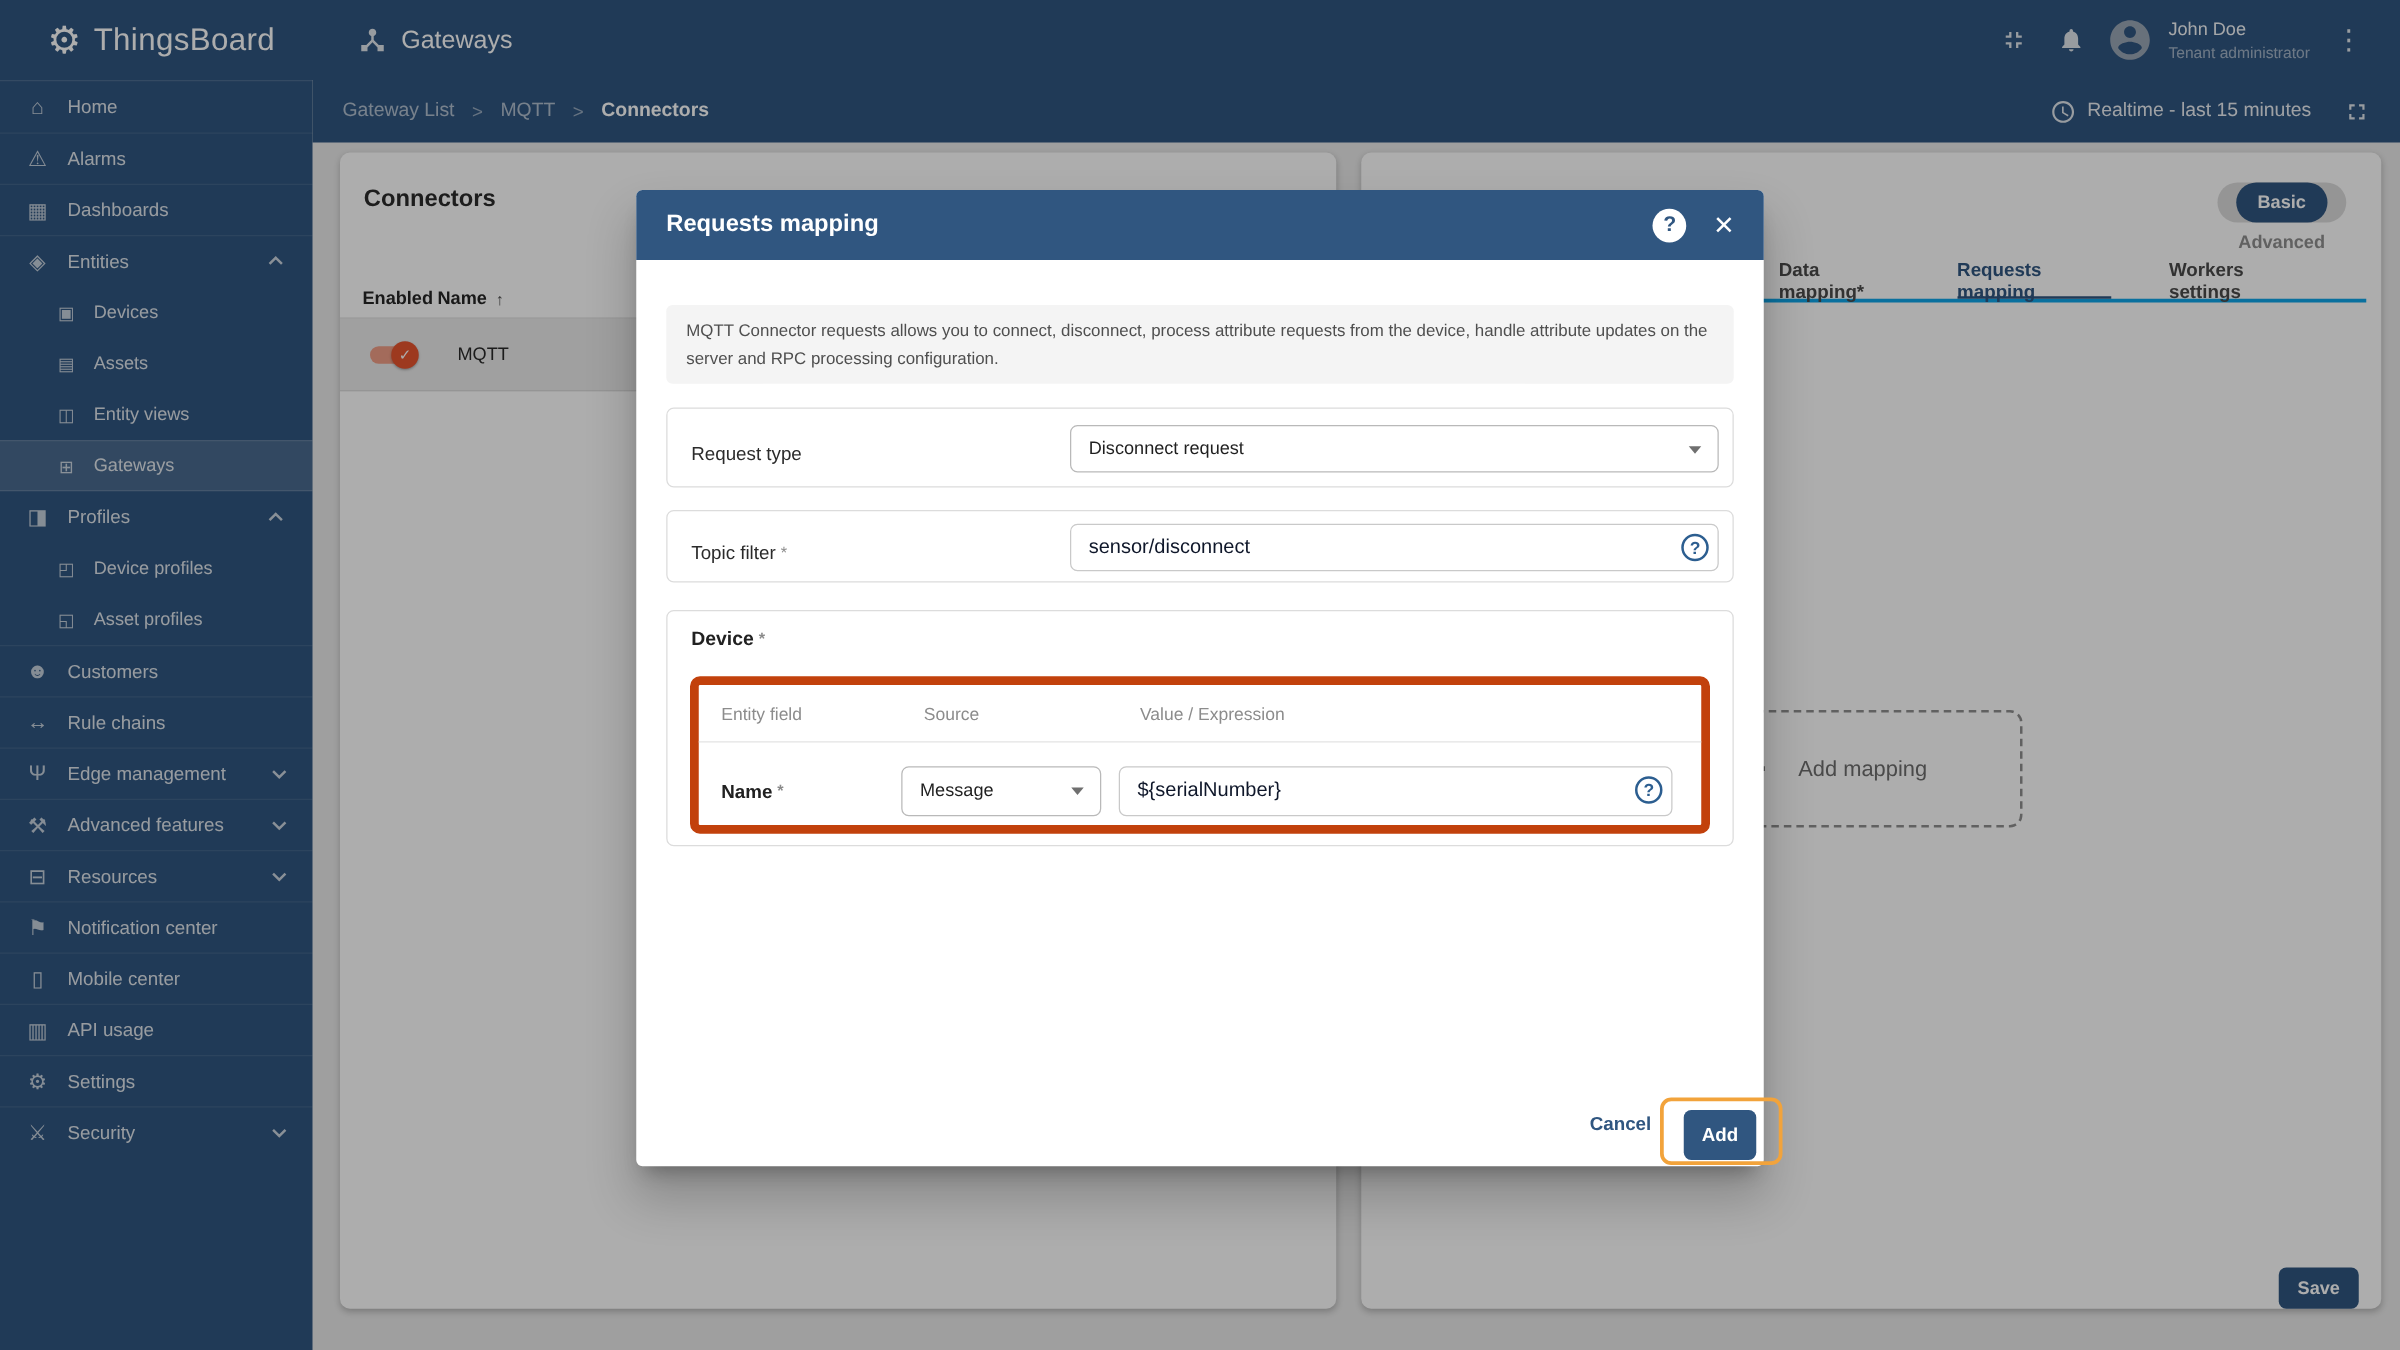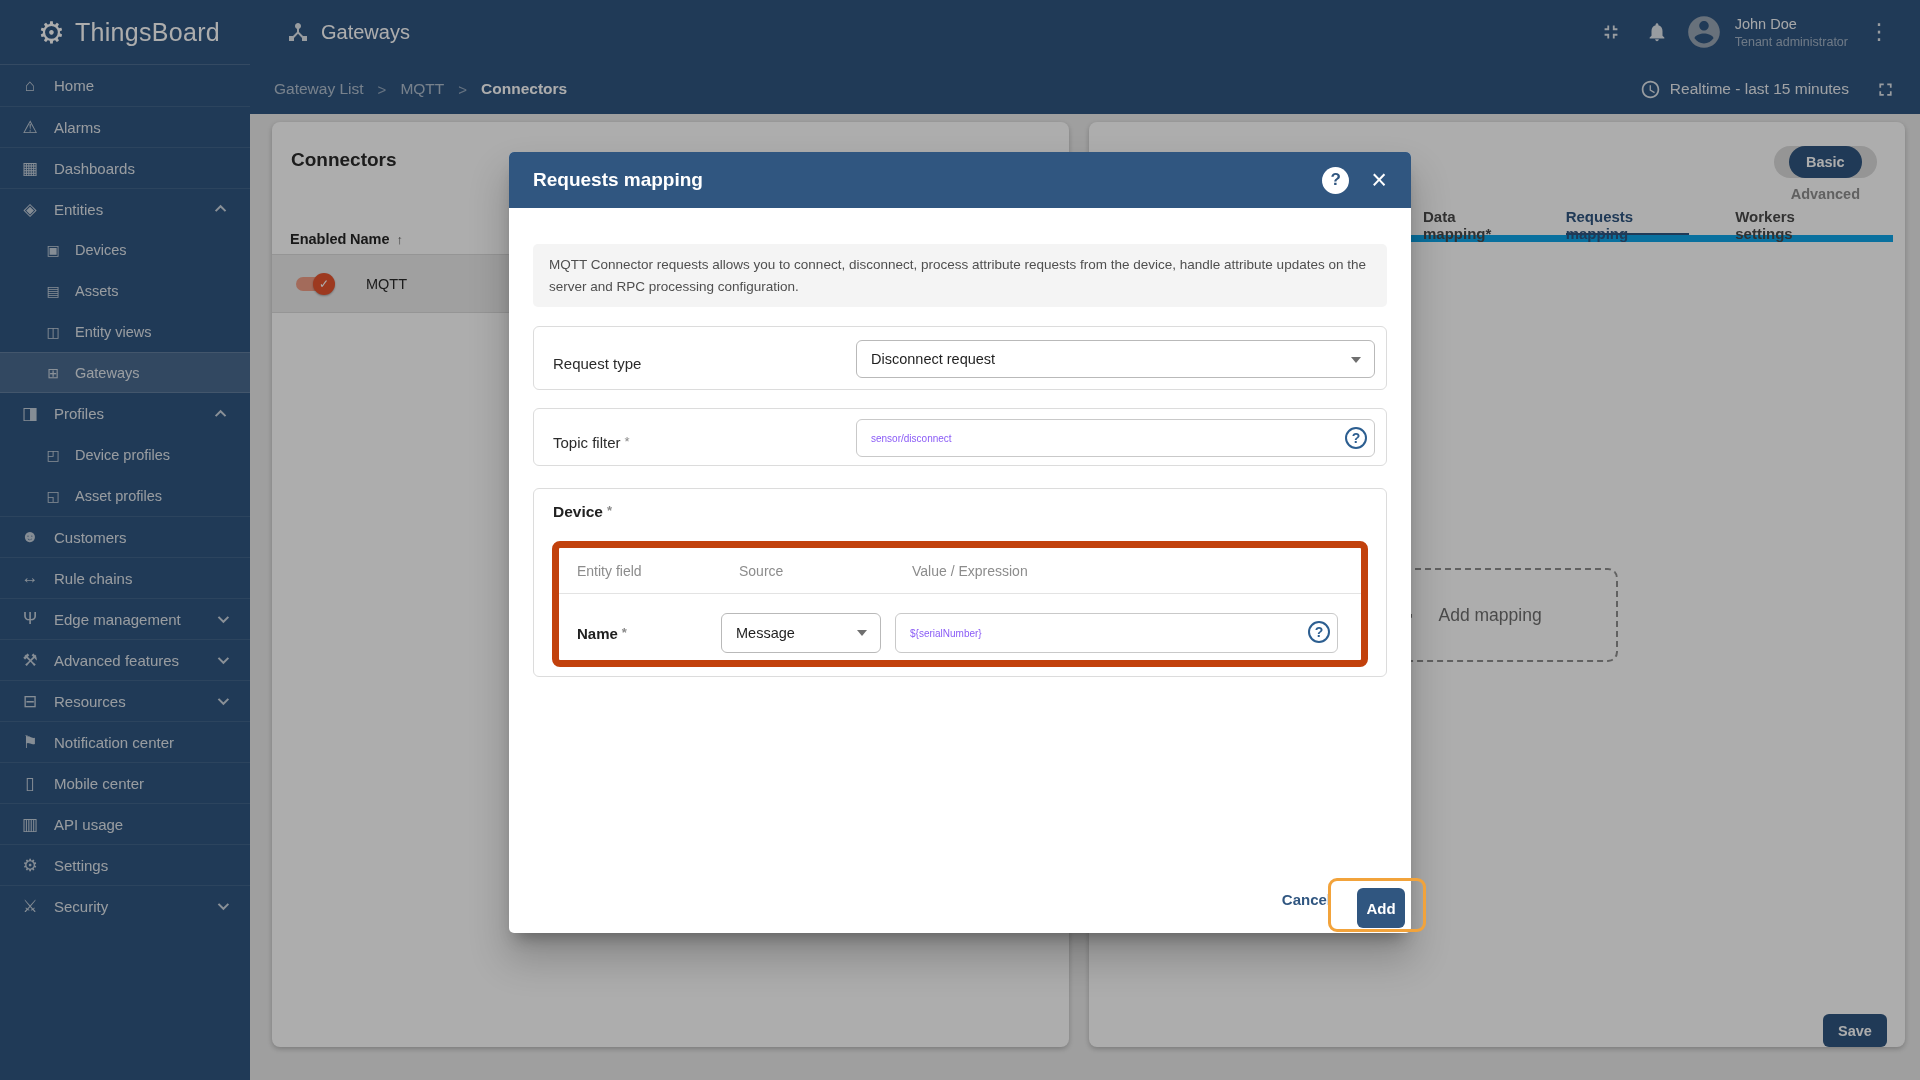--- a/index.html
+++ b/index.html
@@ -76,21 +76,21 @@
     justify-content:center; box-shadow:0 1px 2px rgba(0,0,0,.3); }
   .lc-row-name { font-size:14.5px; color:#2a2a2a; margin-left:14px; }
 
   .right-card { left:839px; top:8px; width:816px; height:925px; }
   .seg-toggle { position:absolute; top:24px; right:28px; height:32px; background:#dcdcdc;
     border-radius:16px; display:flex; align-items:center;flex-direction:column; }
   .seg { font-size:14.5px; font-weight:bold; padding:0 17px; line-height:32px; border-radius:16px;
     color:#8f8f8f; cursor:pointer; }
   .seg.active { background:#305680; color:#fff; }
   .tabs { position:absolute; left:0; right:12px; top:86px; height:34px;
-    border-bottom:7px solid #0ea5e9; display:flex; padding-left:334px; }
+    border-bottom:3px solid #0ea5e9; display:flex; padding-left:334px; }
   .tab { font-size:15px; font-weight:bold; color:#4a4a4a; margin-right:46px; cursor:pointer;
     padding-bottom:12px; }
   .tab.active { color:#305680; border-bottom:2.5px solid #305680; }
   .add-mapping { position:absolute; left:256px; top:446px; width:273px; height:94px;
     border:2px dashed #8f8f8f; border-radius:10px; display:flex; align-items:center;
     padding-left:36px; cursor:pointer; }
   .am-plus { font-size:54px; font-weight:400; color:#6e6e6e; line-height:0; margin-right:24px; }
   .am-label { font-size:17.5px; font-weight:400; color:#6e6e6e; }
   .save-btn { position:absolute; right:18px; bottom:0px; width:64px; height:33px;
     background:#305680; color:#fff; border:none; border-radius:6px; font-size:14.5px;
@@ -119,40 +119,40 @@
   .select { border:1px solid #b9b9b9; border-radius:6px; height:38px; background:#fff;
     display:flex; align-items:center; cursor:pointer; position:relative; }
   .rq-select { position:absolute; right:11px; top:13px; width:519px; }
   .select-value { font-size:14.5px; color:#1f1f1f; padding-left:14px; }
   .caret { position:absolute; right:13px; top:16px; width:0; height:0;
     border-left:5px solid transparent; border-right:5px solid transparent;
     border-top:6px solid #6f6f6f; }
   .textfield { border:1px solid #c9c9c9; border-radius:6px; height:38px; background:#fff;
     position:relative; display:flex; align-items:center; cursor:text; }
   .tf-input { position:absolute; right:11px; top:10px; width:519px; }
-  .tf-value { font-size:10px; color:#8b5cf6; padding-left:14px; }
+  .tf-value { font-size:16px; color:#0f172a; padding-left:14px; }
   .field-help { position:absolute; right:7px; top:7px; width:22px; height:22px; border-radius:50%;
     border:2px solid #2c5e90; color:#2c5e90; font-size:14px; font-weight:bold; display:flex;
     align-items:center; justify-content:center; cursor:pointer; background:#fff; }
   .fbox.dev { height:189px; margin-top:22px; }
   .dev-title { margin:14px 0 0 19px; font-size:15.5px; font-weight:bold; color:#212121; }
   .dev-table { position:absolute; left:18px; right:18px; top:52px; height:126px;
     border:7px solid #c2410c; border-radius:8px; }
   .dt-header { height:46px; display:flex; align-items:center; padding-left:18px;
     border-bottom:1px solid #e3e3e3; }
   .dt-h { font-size:14px; color:#8c8c8c; }
   .dt-h1 { width:162px; }
   .dt-h2 { width:173px; }
   .dt-row { height:78px; display:flex; align-items:center; padding-left:18px; }
   .dt-field { width:144px; font-size:15px; color:#212121; font-weight:bold; }
   .dt-select { width:160px; height:40px; }
   .dt-exp { width:443px; height:40px; margin-left:14px; }
   .dlg-footer { position:absolute; bottom:5px; right:6px; display:flex; align-items:center; }
   .cancel-btn { font-size:15px; font-weight:bold; color:#305680; cursor:pointer; margin-right:26px; }
-  .add-btn { width:48px; height:40px; background:#305680; color:#fff; border:none;
+  .add-btn { width:58px; height:40px; background:#305680; color:#fff; border:none;
     border-radius:6px; font-size:15px; font-weight:bold; font-family:inherit; cursor:pointer;margin-top:17px; }
   .highlight-box { position:absolute; left:1328px; top:878px; width:98px; height:54px;
     border:3.5px solid #f2a33b; border-radius:9px; z-index:150; pointer-events:none; }
 
   svg.wicon { fill:rgba(255,255,255,.85); }
 </style>
 </head>
 <body>
 
 <div class="app">

